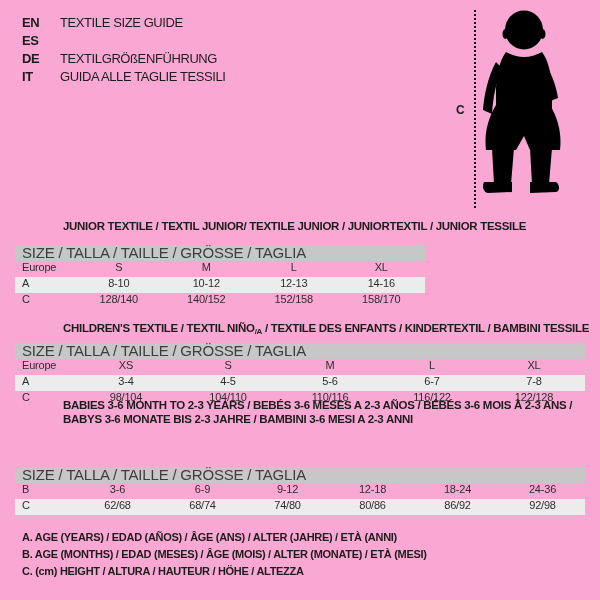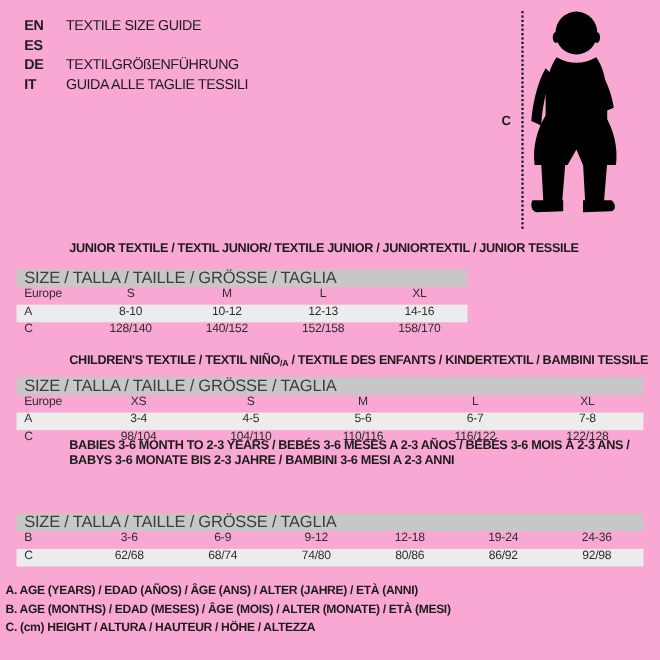--- a/index.html
+++ b/index.html
@@ -27,21 +27,21 @@
   
   .tbl{position:absolute;left:15px;}
   .tbl-head{height:16px;line-height:16px;background:#c7c7c7;color:#3d3d3d;
             font-size:15px;letter-spacing:-0.2px;padding-left:7px;}
   .tr{display:flex;height:16px;font-size:11px;color:#2e2e2e;}
   .tr.alt{background:#ececec;}
   .td{flex:1;text-align:center;letter-spacing:-0.2px;}
   .td.label{flex:0 0 53px;text-align:left;padding-left:7px;}
 
   
-  .legend{position:absolute;left:5px;top:531px;}
+  .legend{position:absolute;left:22px;top:531px;}
   .legend-line{height:17px;font-weight:bold;font-size:11px;letter-spacing:-0.3px;
                white-space:nowrap;}
 </style>
 </head>
 <body>
 
 <div class="page">
 
   <div class="langs">
     <div class="lang-row">
@@ -139,21 +139,21 @@
     <div>BABYS 3-6 MONATE BIS 2-3 JAHRE / BAMBINI 3-6 MESI A 2-3 ANNI</div>
   </div>
   <div class="tbl" style="top:467px;width:570px">
     <div class="tbl-head">SIZE / TALLA / TAILLE / GRÖSSE / TAGLIA</div>
     <div class="tr">
       <span class="td label">B</span>
       <span class="td">3-6</span>
       <span class="td">6-9</span>
       <span class="td">9-12</span>
       <span class="td">12-18</span>
-      <span class="td">19-24</span>
+      <span class="td">18-24</span>
       <span class="td">24-36</span>
     </div>
     <div class="tr alt">
       <span class="td label">C</span>
       <span class="td">62/68</span>
       <span class="td">68/74</span>
       <span class="td">74/80</span>
       <span class="td">80/86</span>
       <span class="td">86/92</span>
       <span class="td">92/98</span>

